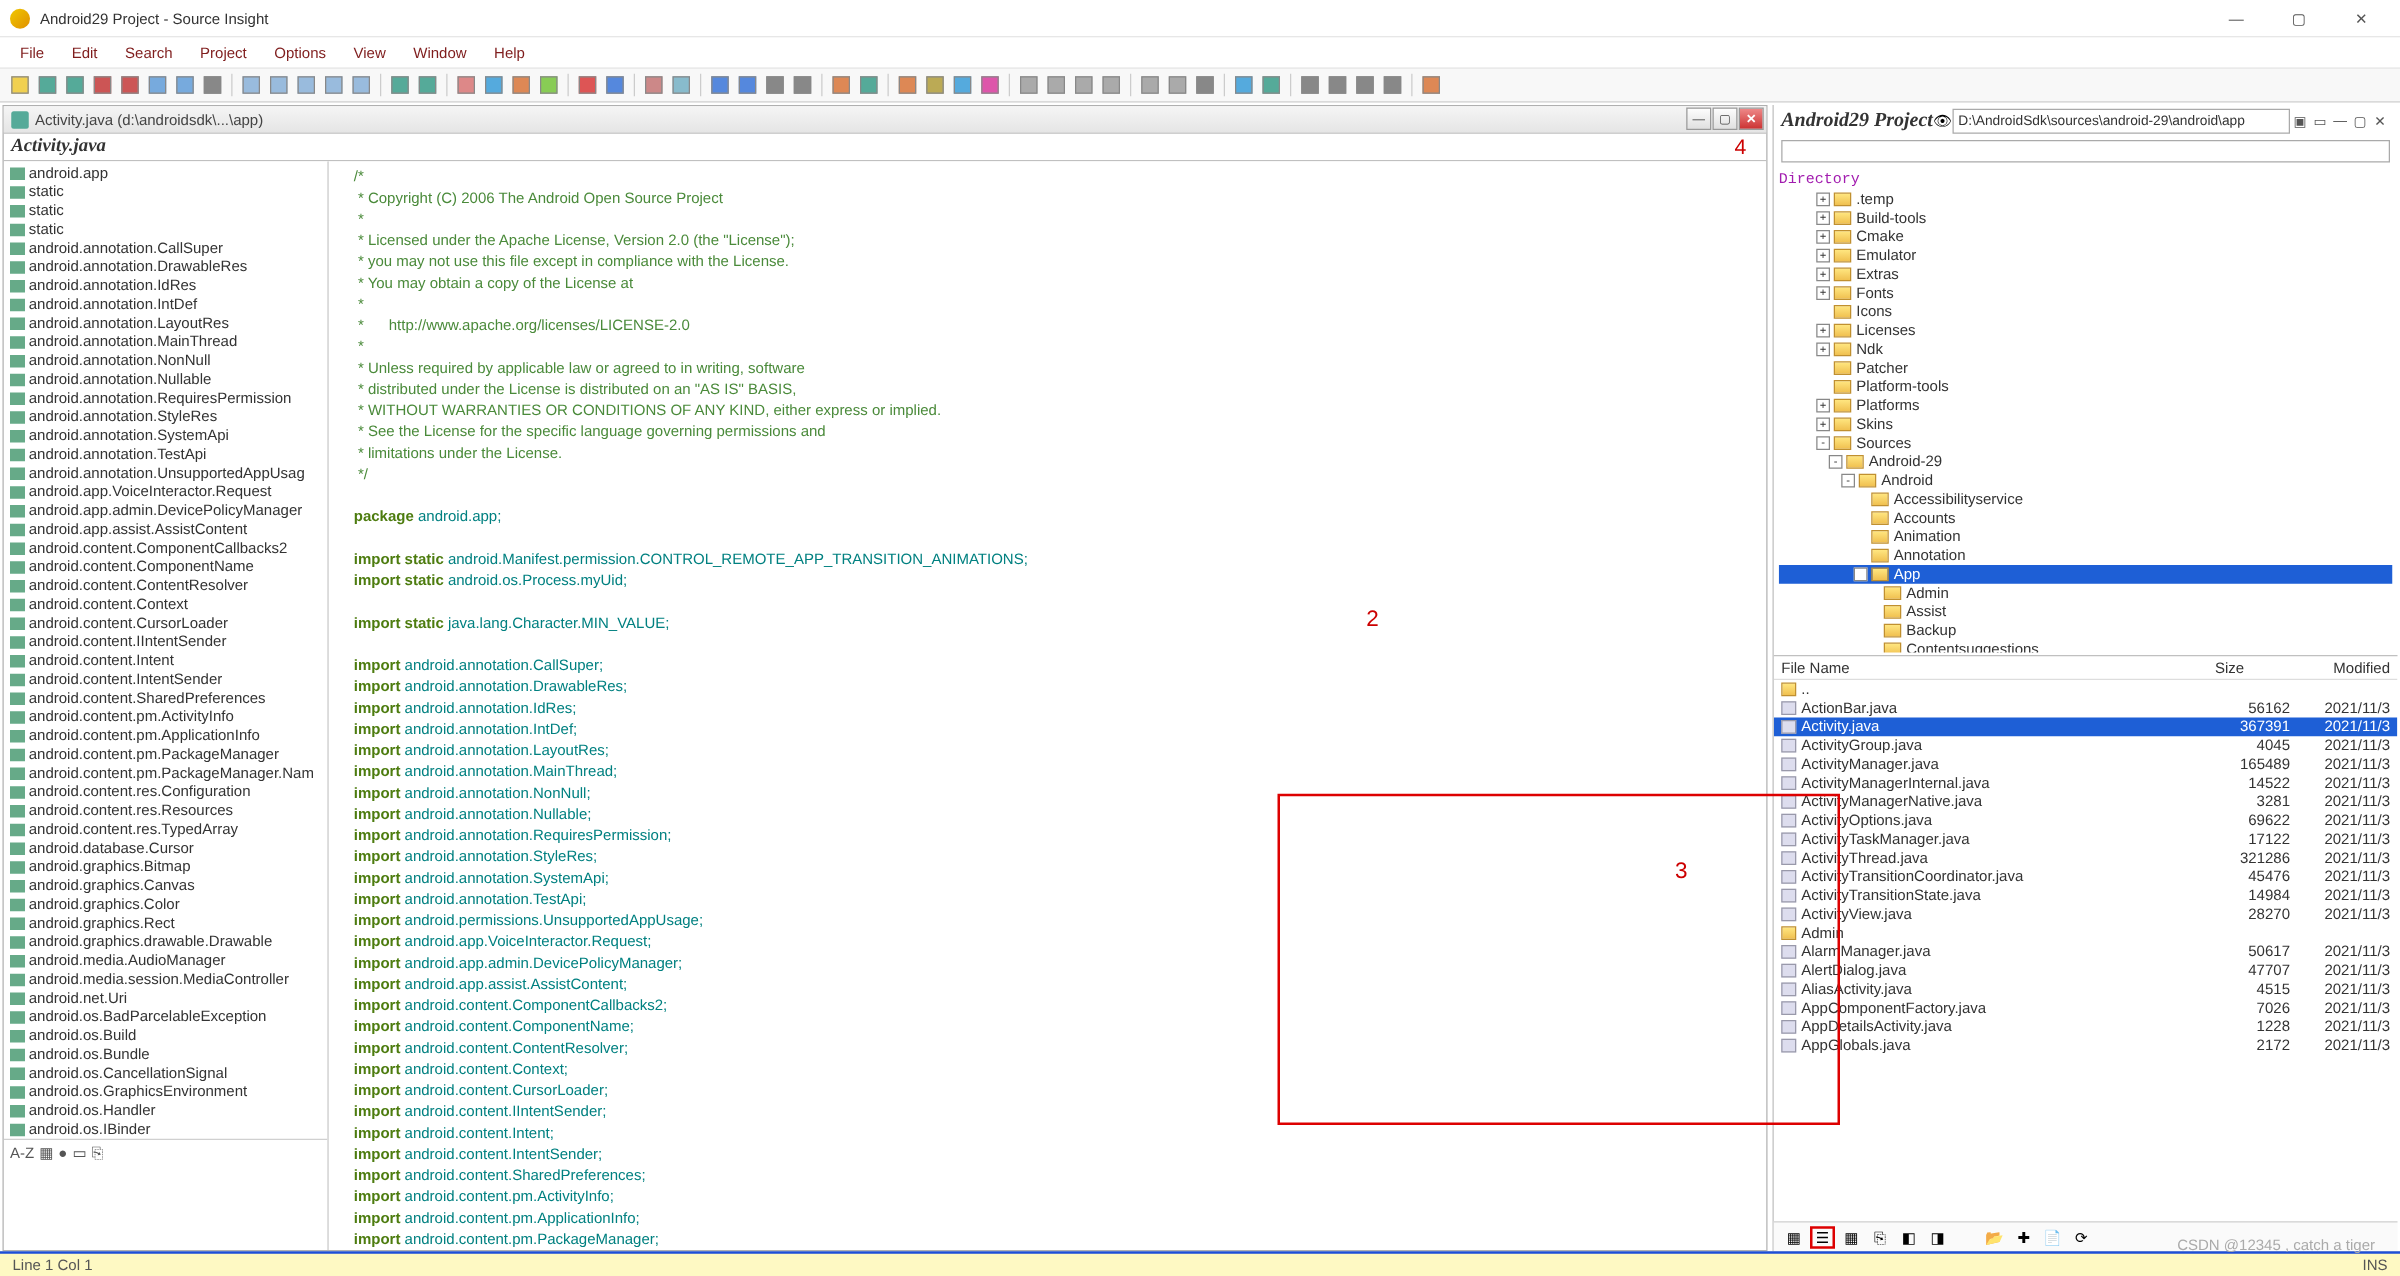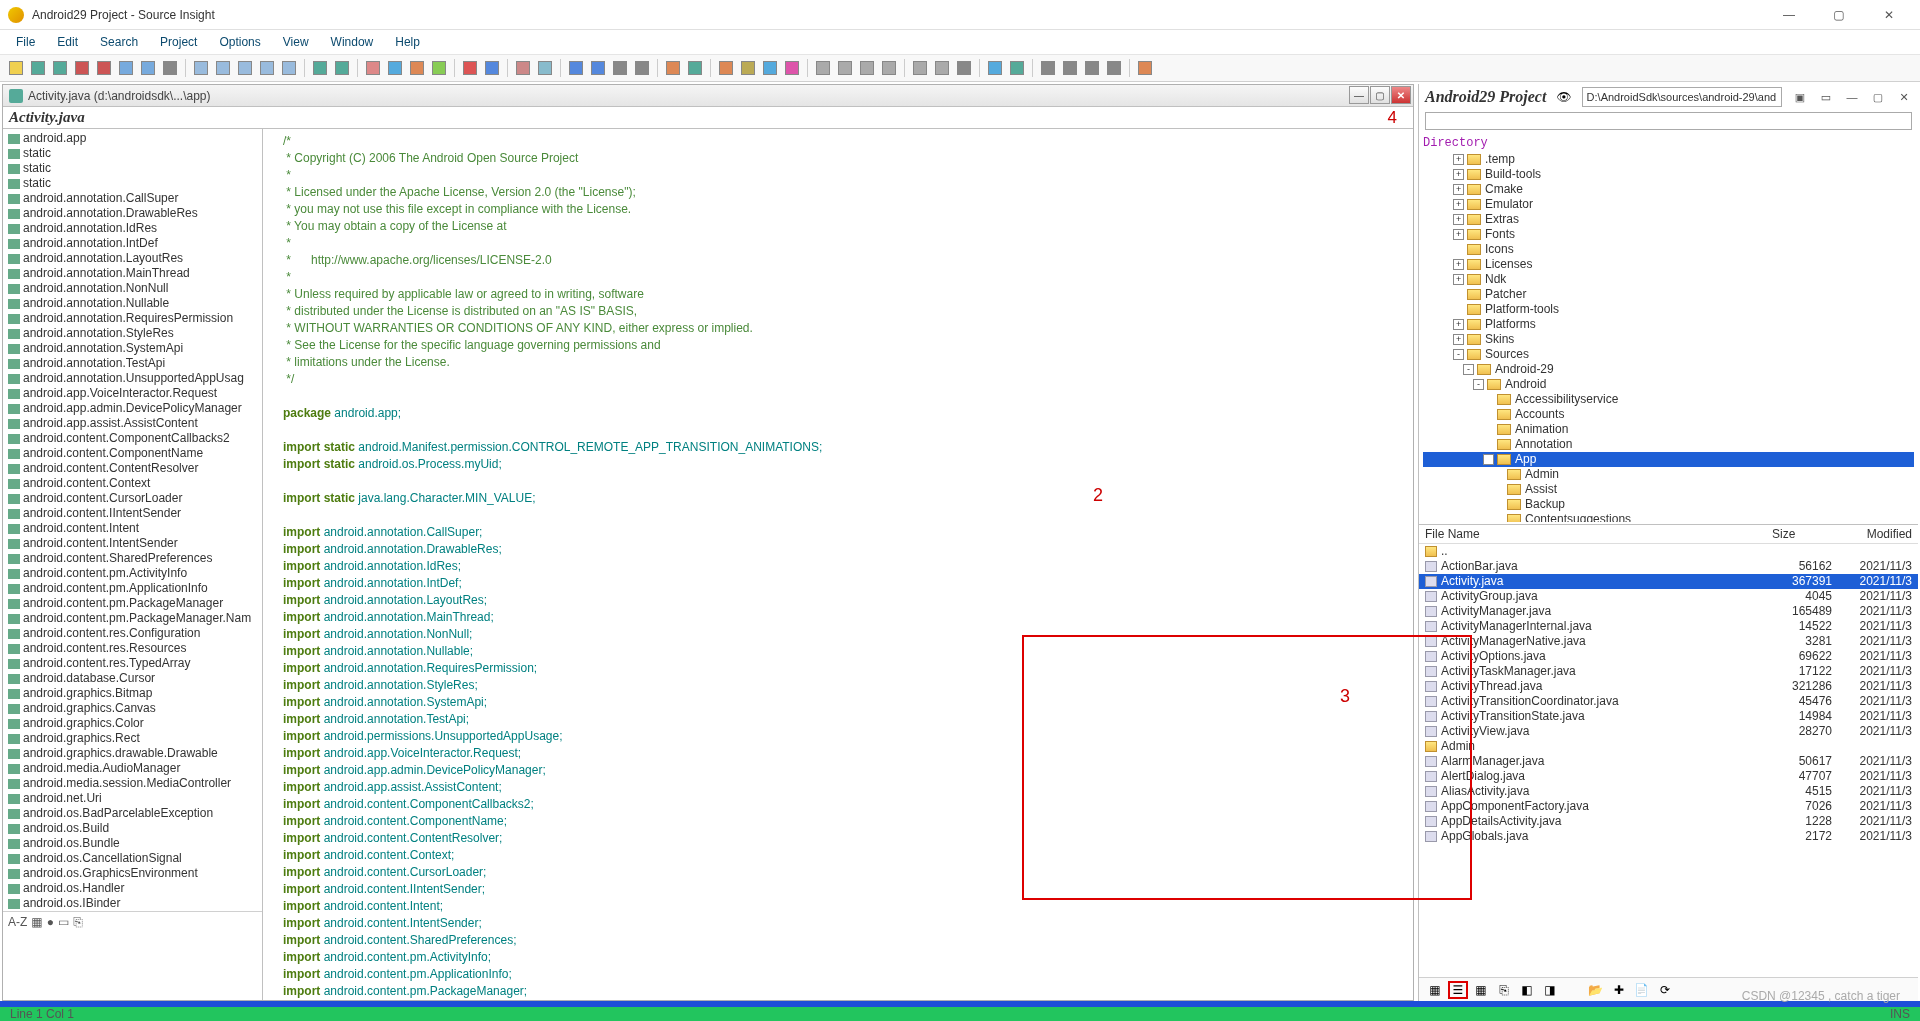--- a/index.html
+++ b/index.html
@@ -3,21 +3,21 @@
 <meta charset="utf-8">
 <style>
 *{margin:0;padding:0;box-sizing:border-box;font-family:"Segoe UI",Tahoma,sans-serif;font-size:12px}
 body{background:#fff;width:1920px;height:1021px;overflow:hidden;position:relative}
 .titlebar{height:30px;display:flex;align-items:center;padding:0 8px;border-bottom:1px solid #e0e0e0;background:#fff}
 .titlebar .app-icon{width:16px;height:16px;border-radius:50%;background:linear-gradient(135deg,#f0c800,#e09000);margin-right:8px}
 .titlebar .title{flex:1;font-size:12px;color:#333}
 .win-controls{display:flex;gap:4px}
 .win-btn{width:46px;height:28px;display:flex;align-items:center;justify-content:center;color:#555;cursor:pointer}
 .menubar{height:24px;display:flex;align-items:center;gap:2px;padding:0 6px;background:#fff}
-.menubar span{padding:3px 10px;color:#0c4a6e;cursor:pointer}
+.menubar span{padding:3px 10px;color:#7f1d1d;cursor:pointer}
 .toolbar{height:28px;display:flex;align-items:center;gap:2px;padding:0 6px;background:#f8f8f8;border-top:1px solid #e5e5e5;border-bottom:1px solid #d0d0d0}
 .tbtn{width:20px;height:20px;display:flex;align-items:center;justify-content:center;cursor:pointer;border-radius:2px}
 .tsep{width:1px;height:18px;background:#ccc;margin:0 3px}
 .main{display:flex;height:calc(100% - 100px)}
 .editor-panel{flex:1;display:flex;flex-direction:column;border:1px solid #b0b0b0;margin:2px}
 .editor-header{height:22px;background:linear-gradient(#f5f5f5,#e5e5e5);display:flex;align-items:center;padding:0 6px;font-size:11px;color:#444;border-bottom:1px solid #c0c0c0;position:relative}
 .editor-header .doc-icon{width:14px;height:14px;background:#5a9;border-radius:2px;margin-right:5px}
 .editor-header .wcontrols{position:absolute;right:2px;top:1px;display:flex;gap:1px}
 .editor-header .wb{width:20px;height:18px;border:1px solid #999;background:linear-gradient(#fdfdfd,#e0e0e0);display:flex;align-items:center;justify-content:center;font-size:10px;cursor:pointer}
 .editor-header .wb.close{background:linear-gradient(#e88,#c33);color:#fff;font-weight:bold}
@@ -27,21 +27,21 @@
 .symbol-bar .red-num{color:#cc0000;font-size:17px;margin-left:auto;margin-right:10px;font-family:Arial}
 .symbol-pane{width:260px;border-right:1px solid #c0c0c0;overflow:hidden;font-family:"Courier New",monospace;font-size:11px;background:#fff}
 .symbol-list{padding-top:2px}
 .sym-item{padding:0 5px;white-space:nowrap;display:flex;align-items:center;line-height:15px;color:#333}
 .sym-item .ic{width:12px;height:10px;background:#6a8;margin-right:3px;flex-shrink:0}
 .code-pane{flex:1;overflow:hidden;font-family:"Courier New",monospace;font-size:13px;line-height:17px;padding:4px 0 4px 20px;background:#fff;white-space:pre}
 .c-comment{color:#4a8a3a}
 .c-kw{color:#4d7c0f;font-weight:bold}
 .c-pkg{color:#008080}
 .project-panel{width:500px;display:flex;flex-direction:column;border-left:1px solid #c0c0c0;margin:2px}
-.proj-header{height:26px;display:flex;align-items:center;padding:0 6px;gap:10px}
+.proj-header{height:26px;display:flex;align-items:center;padding:0 6px;gap:0}
 .proj-header .ptitle{font-family:Georgia,serif;font-style:italic;font-weight:bold;font-size:16px;color:#333}
 .proj-header .path-input{flex:1;height:20px;border:1px solid #aaa;background:#fff;padding:0 4px;font-size:11px;color:#333}
 .proj-header .pbtn{width:16px;height:16px;display:flex;align-items:center;justify-content:center;cursor:pointer;font-size:11px;color:#555}
 .dir-section{padding:2px 4px}
 .dir-label{font-family:"Courier New",monospace;font-size:12px;color:#a21caf;padding:2px 0}
 .tree{font-family:"Courier New",monospace;font-size:12px;line-height:15px;color:#333;padding-left:0;height:370px;overflow:hidden}
 .tree-row{display:flex;align-items:center;white-space:nowrap;height:15px}
 .tree-row .exp{width:11px;height:11px;border:1px solid #888;display:inline-flex;align-items:center;justify-content:center;font-size:9px;margin-right:3px;background:#fff;cursor:pointer}
 .tree-row .folder{width:14px;height:11px;background:linear-gradient(#ffe680,#f0c050);border:1px solid #c09030;margin-right:4px}
 .tree-row.selected{background:#1e5fd6;color:#fff}
@@ -58,21 +58,21 @@
 .file-row .fn{flex:1;color:#333}
 .file-row .sz{width:60px;text-align:right;color:#333}
 .file-row .md{width:80px;text-align:right;color:#333}
 .file-row.selected{background:#1e5fd6}
 .file-row.selected .fn,.file-row.selected .sz,.file-row.selected .md{color:#fff}
 .red-box{position:absolute;border:2px solid #d00;pointer-events:none}
 .red-num-3{position:absolute;color:#cc0000;font-size:18px;font-family:Arial;pointer-events:none}
 .proj-toolbar{height:24px;display:flex;align-items:center;gap:3px;padding:0 6px;border-top:1px solid #d0d0d0;background:#fafafa}
 .ptbtn{width:20px;height:18px;display:flex;align-items:center;justify-content:center;cursor:pointer;border:1px solid transparent}
 .red-box-tb{border:2px solid #d00}
-.statusbar{height:20px;border-top:6px solid #1d4ed8;display:flex;align-items:center;padding:0 10px;font-size:11px;color:#555;background:#22c55e;position:absolute;bottom:0;left:0;right:0}
+.statusbar{height:20px;border-top:2px solid #1d4ed8;display:flex;align-items:center;padding:0 10px;font-size:11px;color:#555;background:#fef9c3;position:absolute;bottom:0;left:0;right:0}
 .statusbar .spacer{flex:1}
 .watermark{position:absolute;bottom:18px;right:20px;color:#aaa;font-size:12px;font-family:Arial;pointer-events:none}
 .sym-toolbar{height:20px;border-top:1px solid #d0d0d0;display:flex;align-items:center;gap:4px;padding:0 5px;font-size:10px;color:#555}
 </style>
 </head>
 <body>
 
 <div class="titlebar">
   <div class="app-icon"></div>
   <div class="title">Android29 Project - Source Insight</div>

